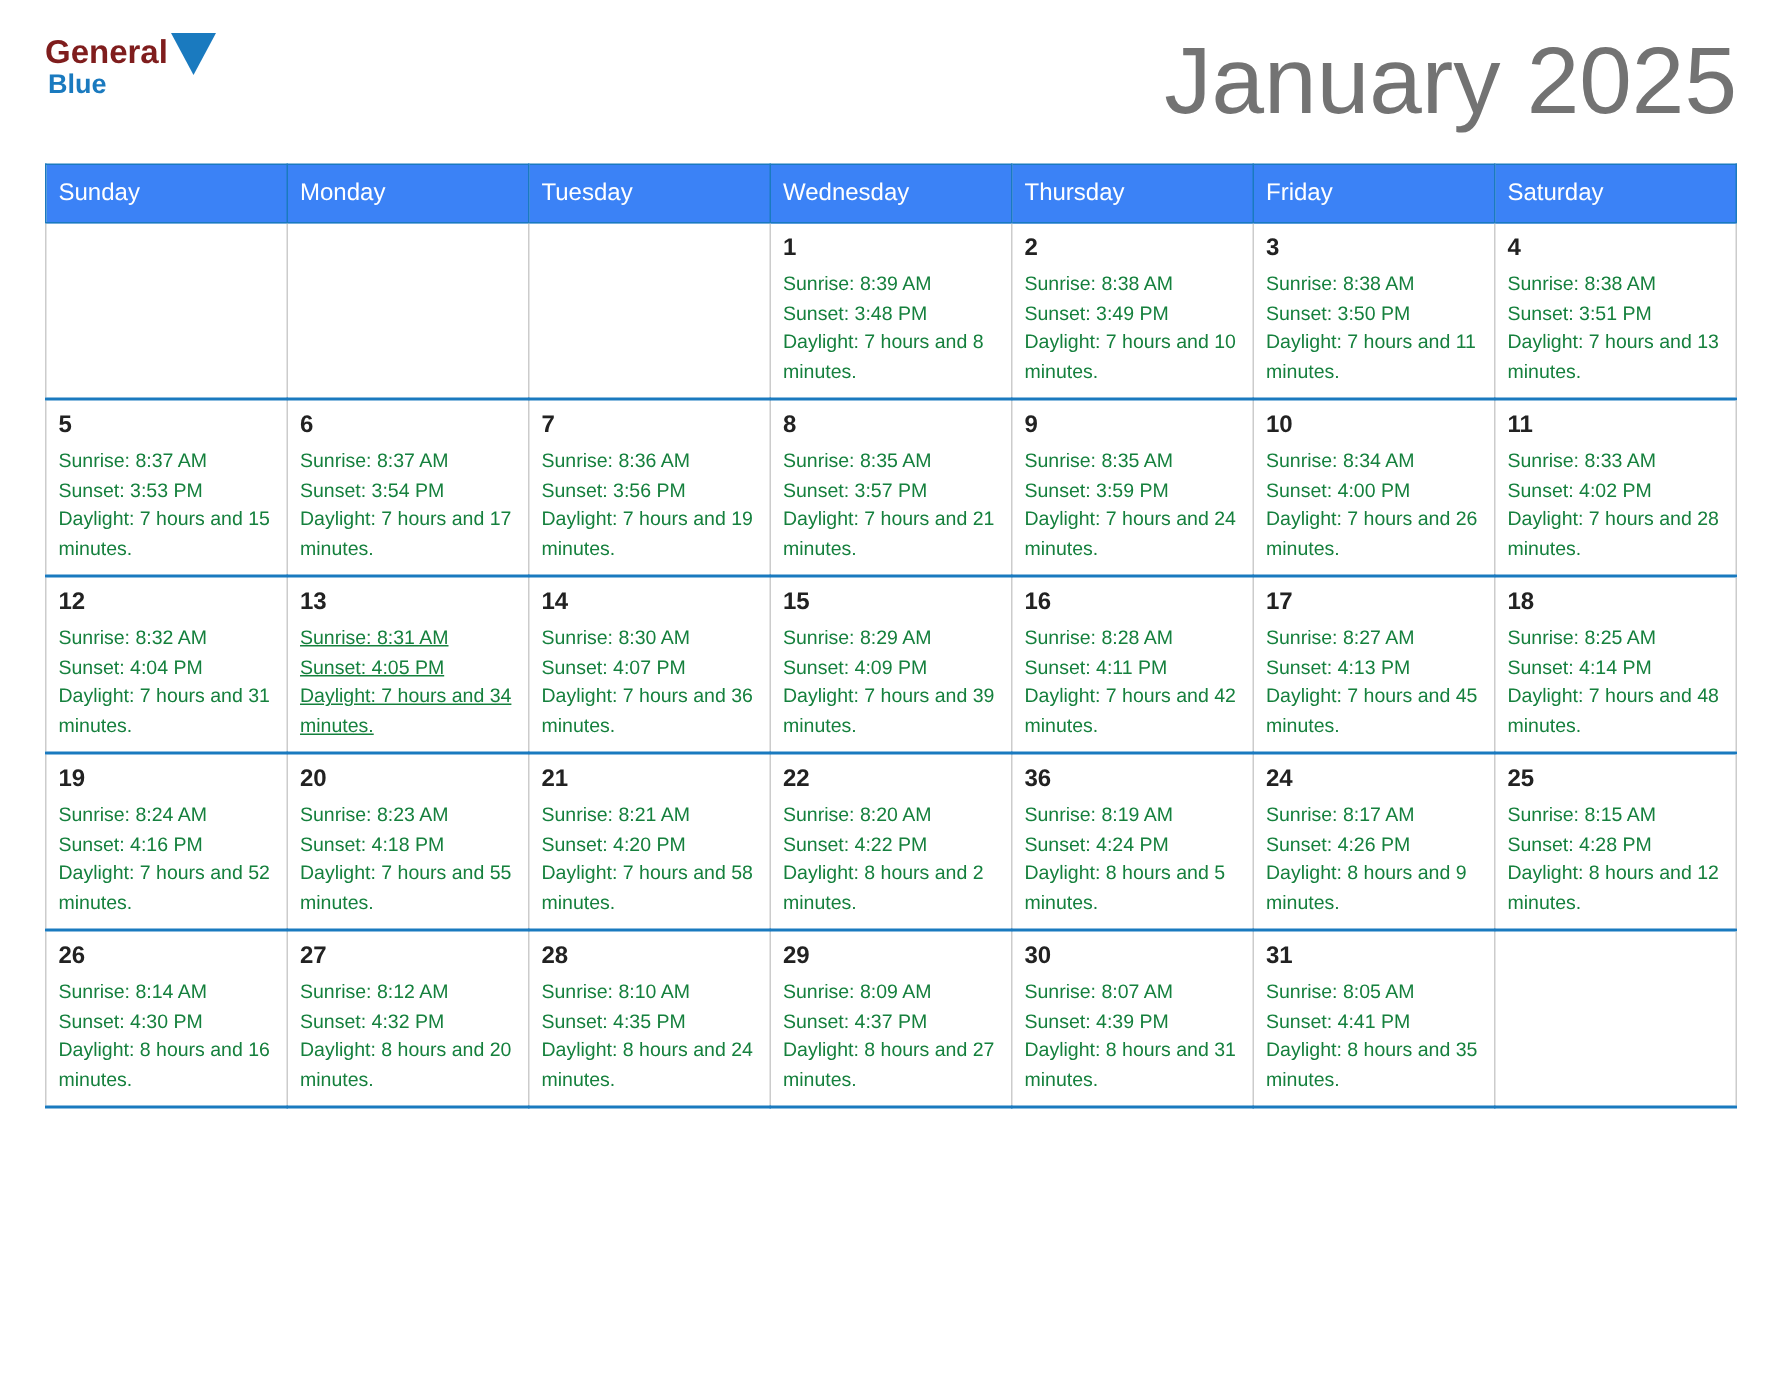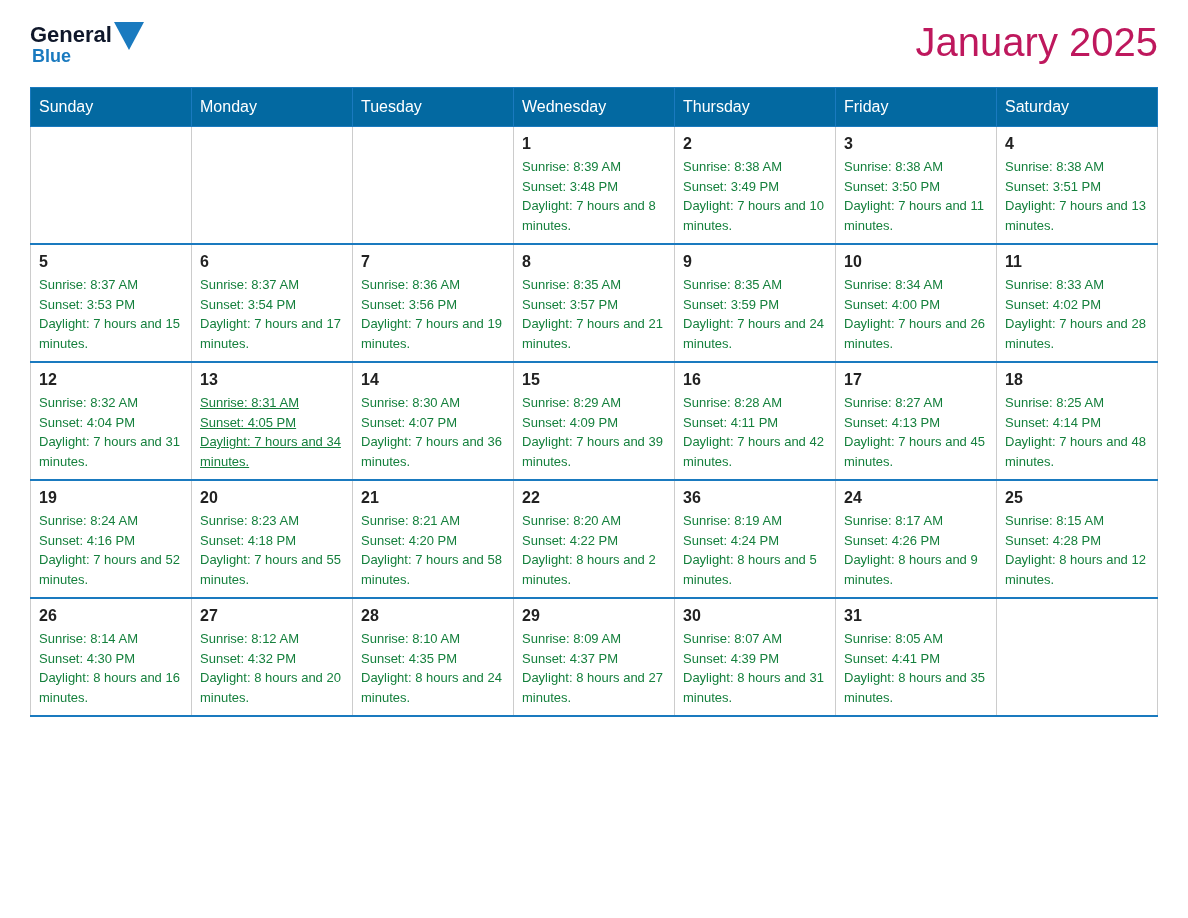--- a/index.html
+++ b/index.html
@@ -18,48 +18,48 @@
       margin-bottom: 20px;
     }
     .logo {
       display: flex;
       align-items: center;
       gap: 0;
     }
     .logo-text-general {
       font-size: 22px;
       font-weight: bold;
-      color: #0f172a;
+      color: #7f1d1d;
     }
     .logo-text-blue {
       font-size: 18px;
       font-weight: bold;
       color: #1a7abf;
     }
     .title-area {
       text-align: right;
     }
     .calendar-title {
-      font-size: 40px;
+      font-size: 63px;
       font-weight: normal;
-      color: #be185d;
+      color: #737373;
       line-height: 1.1;
     }
     .calendar-subtitle {
       font-size: 22px;
       color: #555;
       margin-top: 4px;
     }
     .calendar-table {
       width: 100%;
       border-collapse: collapse;
       margin-top: 10px;
     }
     .calendar-table thead tr th {
-      background-color: #0369a1;
+      background-color: #3b82f6;
       color: #fff;
       font-size: 16px;
       font-weight: normal;
       padding: 10px 8px;
       text-align: left;
       border: 1px solid #1a7abf;
     }
     .calendar-table tbody tr td {
       vertical-align: top;
       padding: 8px 8px;

